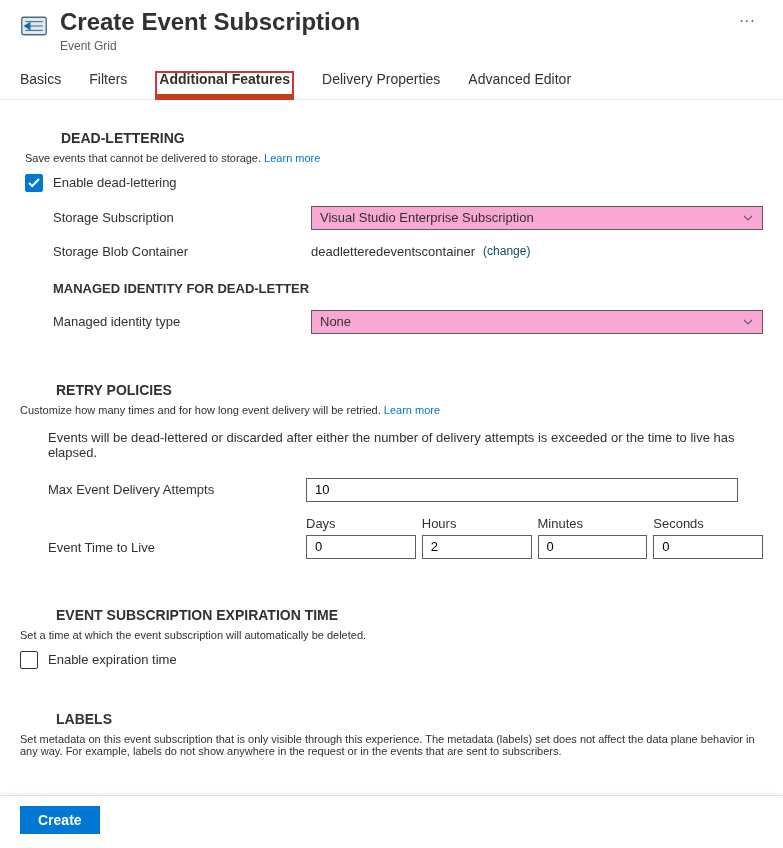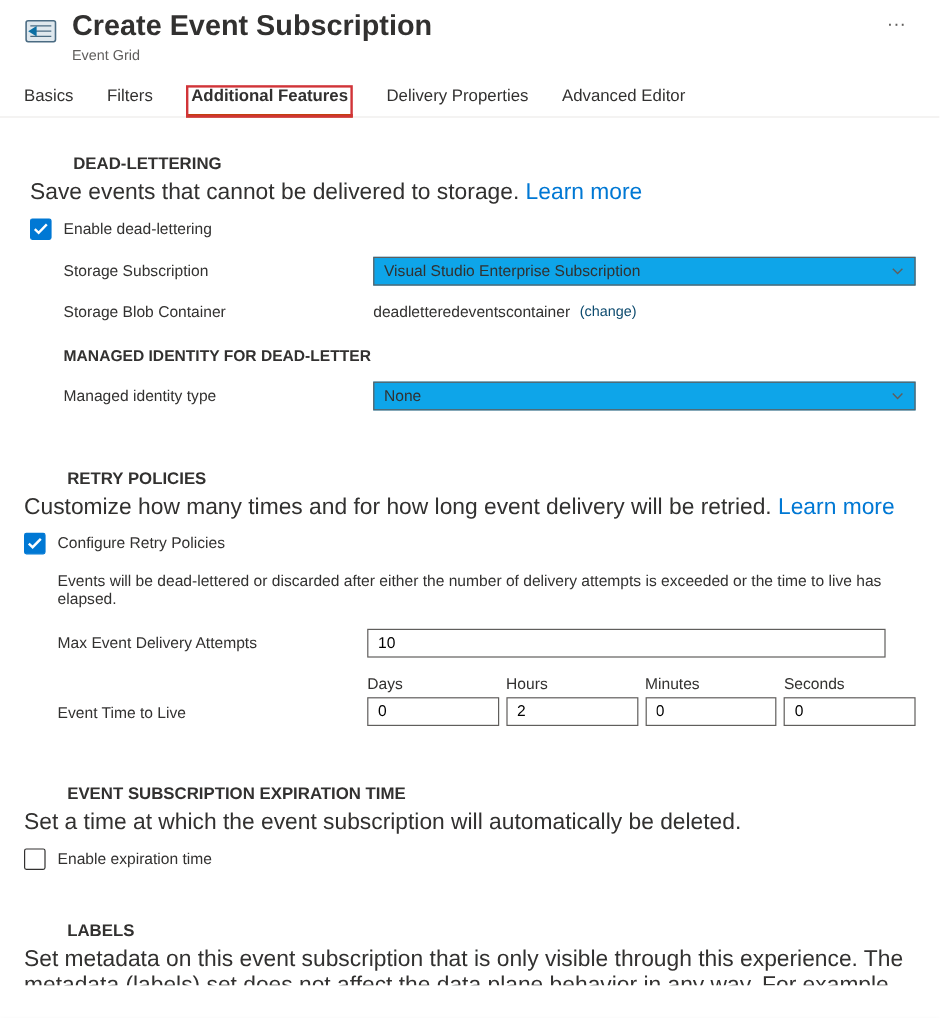--- a/index.html
+++ b/index.html
@@ -44,40 +44,40 @@
   }
   .tab {
     padding: 0 0 10px 0;
     cursor: pointer;
     color: #323130;
     font-size: 14px;
     white-space: nowrap;
   }
   .tab.active {
     font-weight: 600;
-    border-bottom: 3px solid #c2410c;
+    border-bottom: 6px solid #c2410c;
     margin-bottom: -1px;
     padding-bottom: 7px;
   }
   .red-box {
     outline: 2px solid #d13438;
     outline-offset: -2px;
     padding-left:4px;
     padding-right:4px;
   }
   .content { padding: 0 20px 0 25px; }
   .section { margin-top: 30px; }
   h2.section-title {
     font-size: 14px;
     font-weight: 700;
     margin: 0 0 6px 0;
     padding-left: 36px;
   }
   .section-desc {
-    font-size: 19px;
+    font-size: 11px;
     color: #323130;
     margin-bottom: 10px;
   }
   a.link { color: #0078d4; text-decoration: none; cursor:pointer; }
   .small-link { color:#0c4a6e; font-size:12px; cursor:pointer; }
   .checkbox-row {
     display: flex;
     align-items: center;
     gap: 10px;
     margin-top: 4px;
@@ -117,21 +117,21 @@
     display: flex;
     align-items: center;
     justify-content: space-between;
     border: 1px solid #605e5c;
     padding: 4px 8px;
     height: 24px;
     font-size: 13px;
     width: 100%;
     max-width: 460px;
     cursor: pointer;
-    background:#0ea5e9;
+    background:#f9a8d4;
   }
   .chevron-down {
     width: 12px;
     height: 12px;
     display: inline-block;
     flex-shrink:0;
   }
   .static-value { font-size:13px; }
   .info-text {
     font-size: 13px;
@@ -263,28 +263,20 @@
     </div>
   </div>
 
   <div class="section" style="margin-top:48px; margin-left:-5px;">
     <h2 class="section-title">RETRY POLICIES</h2>
     <div class="section-desc">
       <span>Customize how many times and for how long event delivery will be retried.</span>
       <a class="link">Learn more</a>
     </div>
 
-    <div class="checkbox-row">
-      <span class="azure-checkbox checked">
-        <svg width="12" height="12" viewBox="0 0 12 12">
-            <path d="M1 6 L4.2 9 L11 2" stroke="#fff" stroke-width="2" fill="none"></path>
-          </svg>
-      </span>
-      <span class="checkbox-label">Configure Retry Policies</span>
-    </div>
 
     <div class="indent">
       <div class="info-text">Events will be dead-lettered or discarded after either the number of delivery attempts is exceeded or the time to live has elapsed.</div>
 
       <div class="form-row" style="margin-top:18px;">
         <div class="form-label">Max Event Delivery Attempts</div>
         <div class="form-control-area">
           <input class="text-input" style="max-width: 432px;" value="10">
         </div>
       </div>

